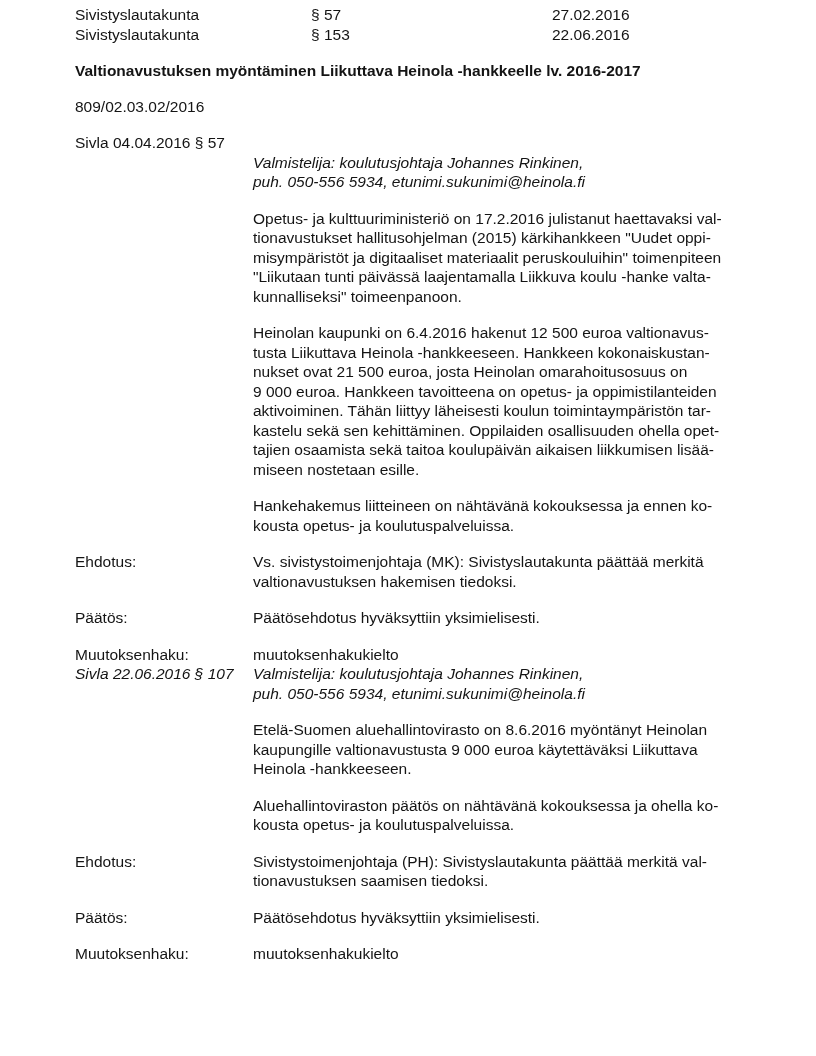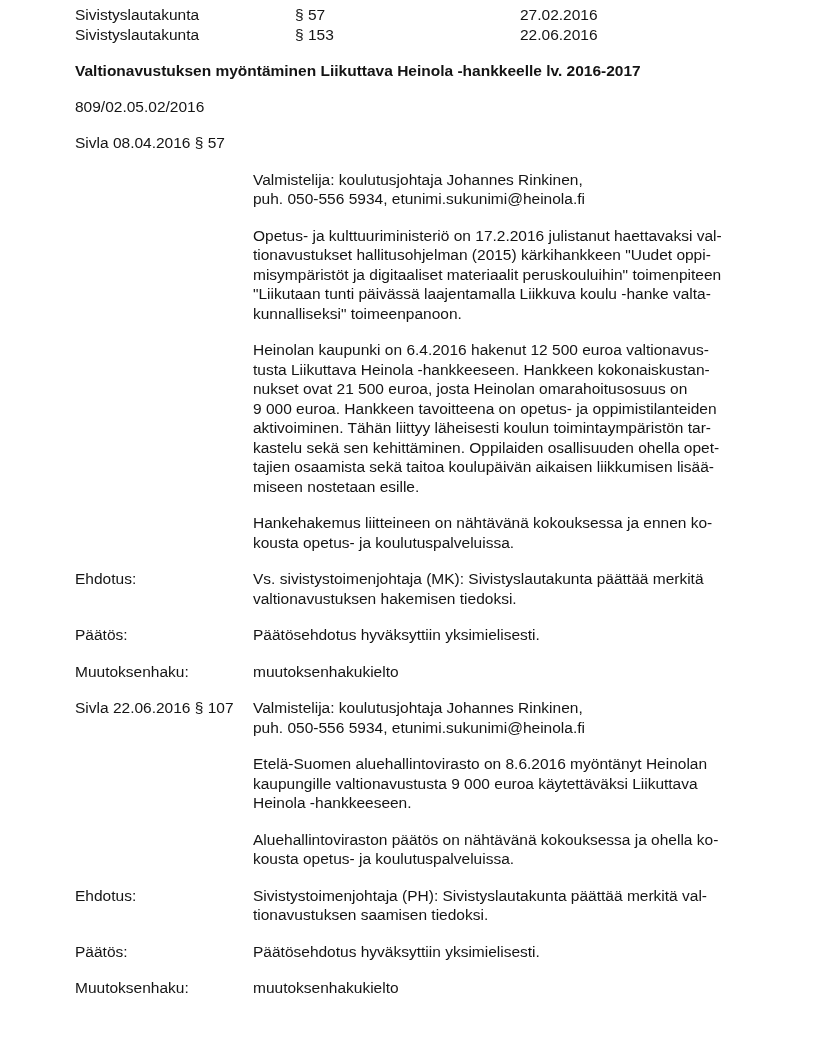--- a/index.html
+++ b/index.html
@@ -11,32 +11,33 @@
     color: #141414;
     padding: 5px 68px 40px 75px;
     font-family: "Liberation Sans", sans-serif;
     font-size: 15.5px;
     line-height: 19.5px;
     overflow: hidden;
   }
   .hdr-row {
     display: grid;
     grid-template-columns: 220px 225px 1fr;
+    gap: 16px;
   }
   .title {
     font-weight: bold;
     margin: 17px 0 0 0;
   }
   .diary { margin: 16px 0 0 0; }
   .row {
     display: grid;
     grid-template-columns: 178px 1fr;
     margin-top: 17px;
   }
-  .row.tight { margin-top: 17px; }
+  .row.tight { margin-top: 0; font-style: italic; }
   .label { white-space: nowrap; }
   .content { white-space: pre-line; }
 </style>
 </head>
 <body>
 
 <div class="doc">
 
   <div>
     <div class="hdr-row">
@@ -45,24 +46,24 @@
       <span>27.02.2016</span>
     </div>
     <div class="hdr-row">
       <span>Sivistyslautakunta</span>
       <span>§ 153</span>
       <span>22.06.2016</span>
     </div>
   </div>
 
   <div class="title">Valtionavustuksen myöntäminen Liikuttava Heinola -hankkeelle lv. 2016-2017</div>
-  <div class="diary">809/02.05.02/2016</div>
+  <div class="diary">809/02.03.02/2016</div>
 
   <div class="row">
-    <span class="label">Sivla 08.04.2016 § 57</span>
+    <span class="label">Sivla 04.04.2016 § 57</span>
     <span></span>
   </div>
   <div class="row tight">
     <span></span>
     <span class="content">Valmistelija: koulutusjohtaja Johannes Rinkinen,
 puh. 050-556 5934, etunimi.sukunimi@heinola.fi</span>
   </div>
   <div class="row">
     <span></span>
     <span class="content">Opetus- ja kulttuuriministeriö on 17.2.2016 julistanut haettavaksi val-

